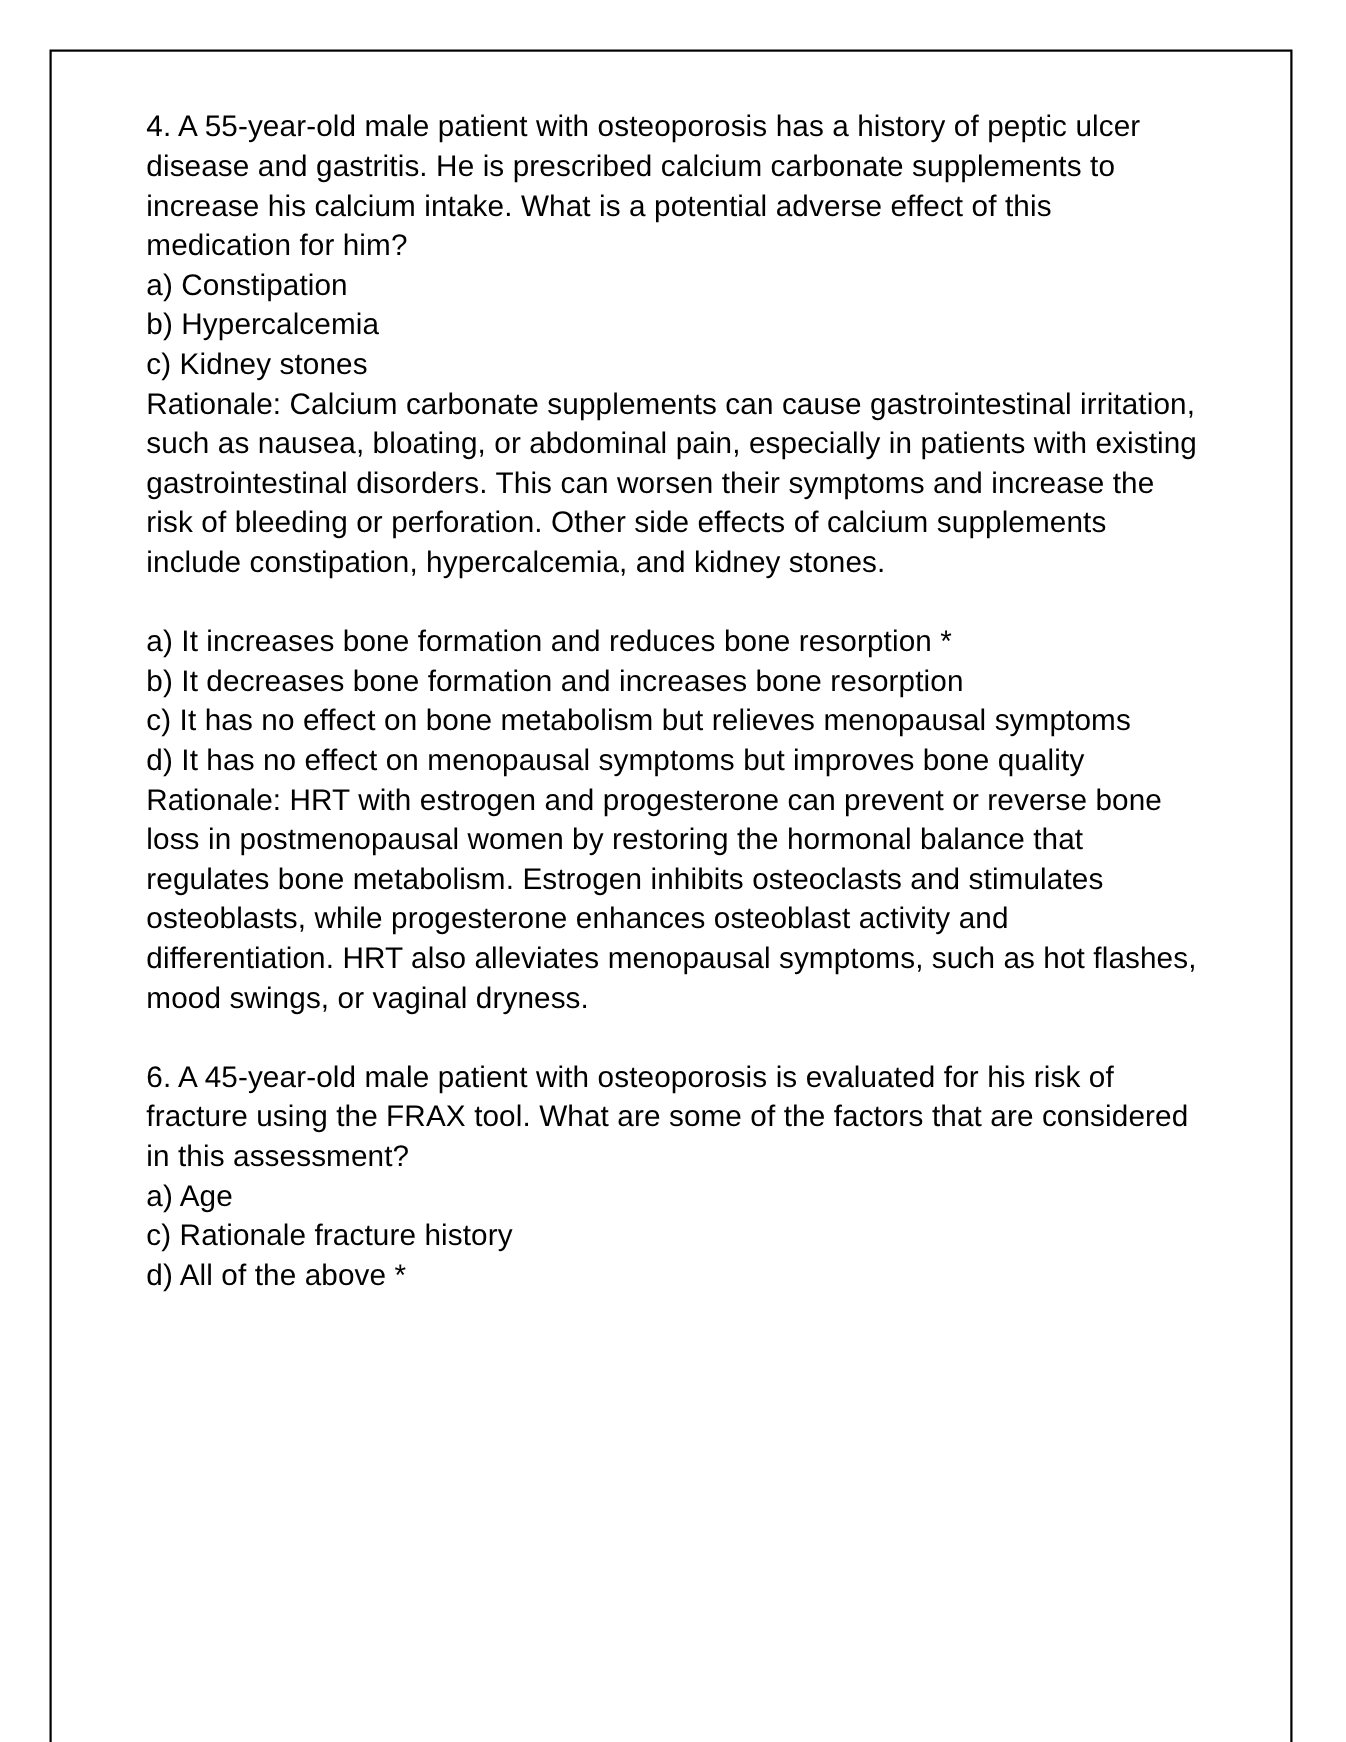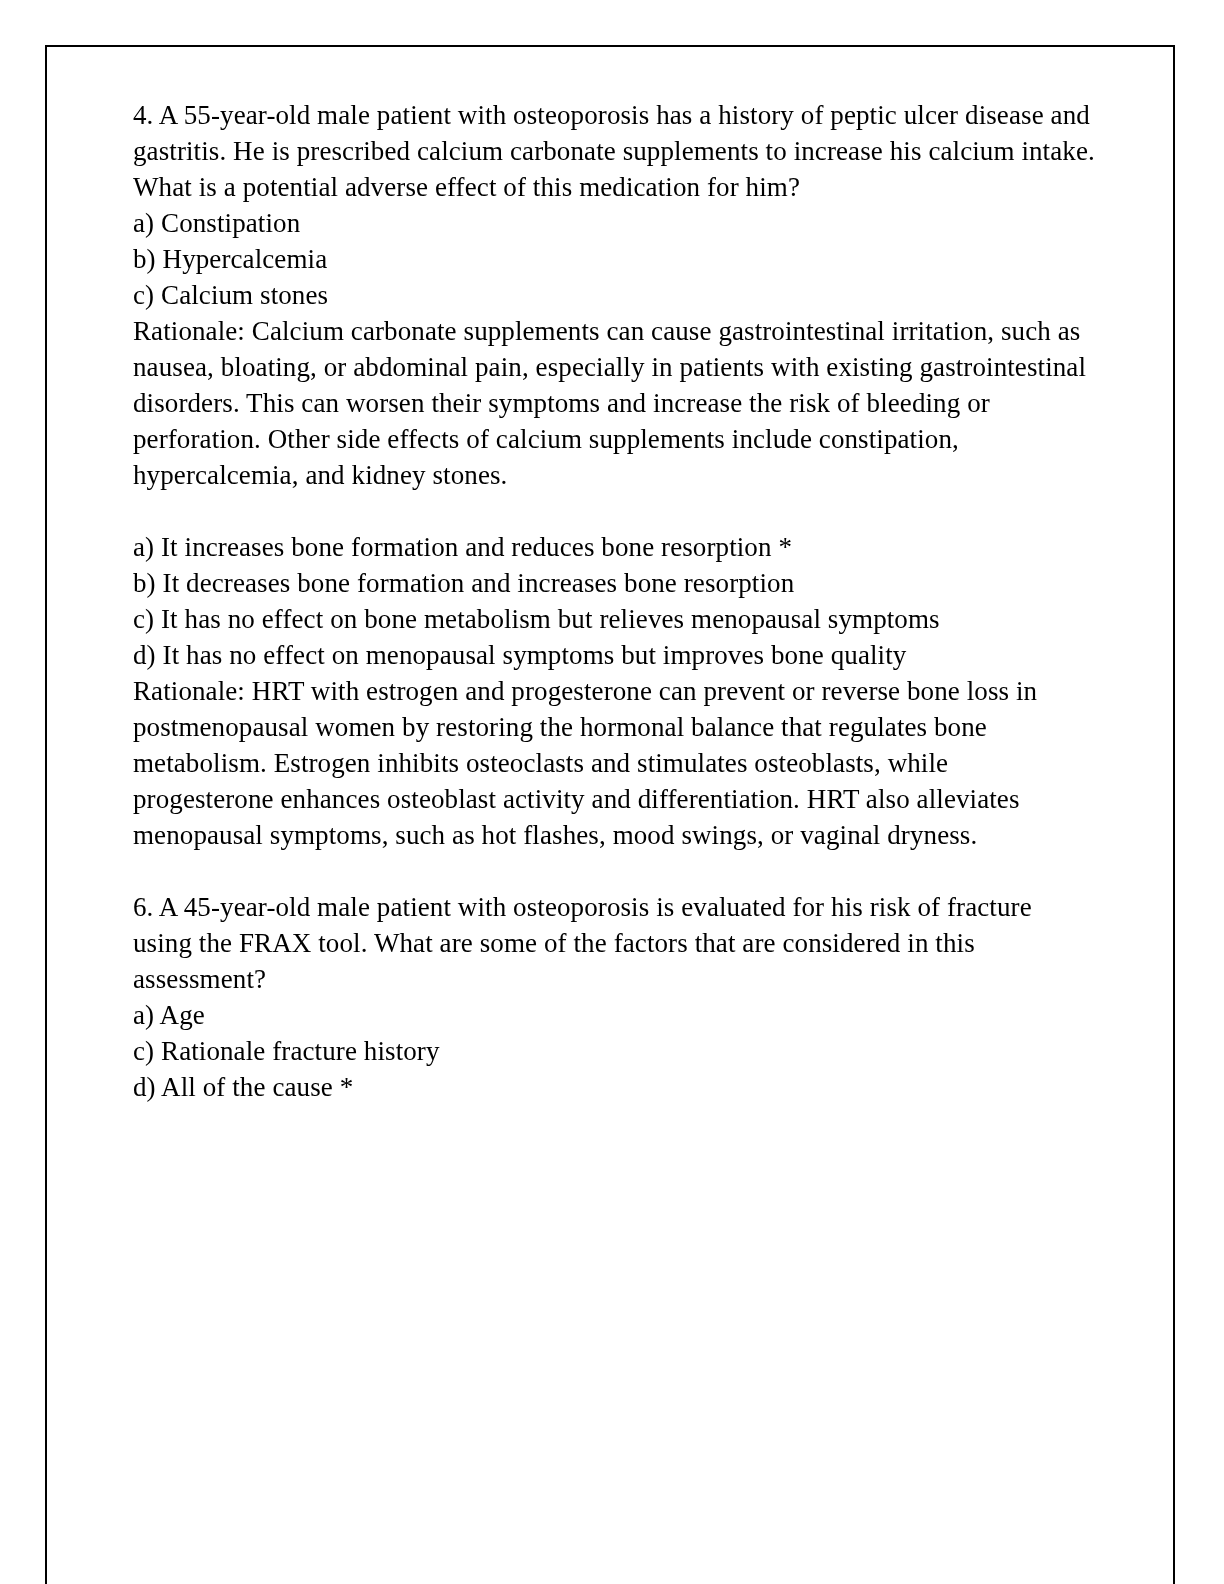--- a/index.html
+++ b/index.html
@@ -8,21 +8,21 @@
     background: #ffffff;
     width: 1224px;
     height: 1584px;
     overflow: hidden;
   }
   .page {
     position: relative;
     width: 1224px;
     height: 1584px;
     background: #ffffff;
-    font-family: Liberation Serif, serif;
+    font-family: Liberation Sans, sans-serif;
     color: #000000;
   }
   .frame {
     position: absolute;
     top: 45px;
     left: 45px;
     width: 1130px;
     height: 1620px; 
     border: 2px solid #000000;
     box-sizing: border-box;
@@ -46,34 +46,34 @@
 <body>
 
 <div class="page">
   <div class="frame">
     <div class="content">
 
       <section class="question-block">
         <p>4. A 55-year-old male patient with osteoporosis has a history of peptic ulcer disease and gastritis. He is prescribed calcium carbonate supplements to increase his calcium intake. What is a potential adverse effect of this medication for him?</p>
         <p>a) Constipation</p>
         <p>b) Hypercalcemia</p>
-        <p>c) Calcium stones</p>
+        <p>c) Kidney stones</p>
         <p>Rationale: Calcium carbonate supplements can cause gastrointestinal irritation, such as nausea, bloating, or abdominal pain, especially in patients with existing gastrointestinal disorders. This can worsen their symptoms and increase the risk of bleeding or perforation. Other side effects of calcium supplements include constipation, hypercalcemia, and kidney stones.</p>
       </section>
 
       <section class="question-block">
         <p>a) It increases bone formation and reduces bone resorption *</p>
         <p>b) It decreases bone formation and increases bone resorption</p>
         <p>c) It has no effect on bone metabolism but relieves menopausal symptoms</p>
         <p>d) It has no effect on menopausal symptoms but improves bone quality</p>
         <p>Rationale: HRT with estrogen and progesterone can prevent or reverse bone loss in postmenopausal women by restoring the hormonal balance that regulates bone metabolism. Estrogen inhibits osteoclasts and stimulates osteoblasts, while progesterone enhances osteoblast activity and differentiation. HRT also alleviates menopausal symptoms, such as hot flashes, mood swings, or vaginal dryness.</p>
       </section>
 
       <section class="question-block">
         <p>6. A 45-year-old male patient with osteoporosis is evaluated for his risk of fracture using the FRAX tool. What are some of the factors that are considered in this assessment?</p>
         <p>a) Age</p>
         <p>c) Rationale fracture history</p>
-        <p>d) All of the cause *</p>
+        <p>d) All of the above *</p>
       </section>
 
     </div>
   </div>
 </div>
 
 </body></html>

